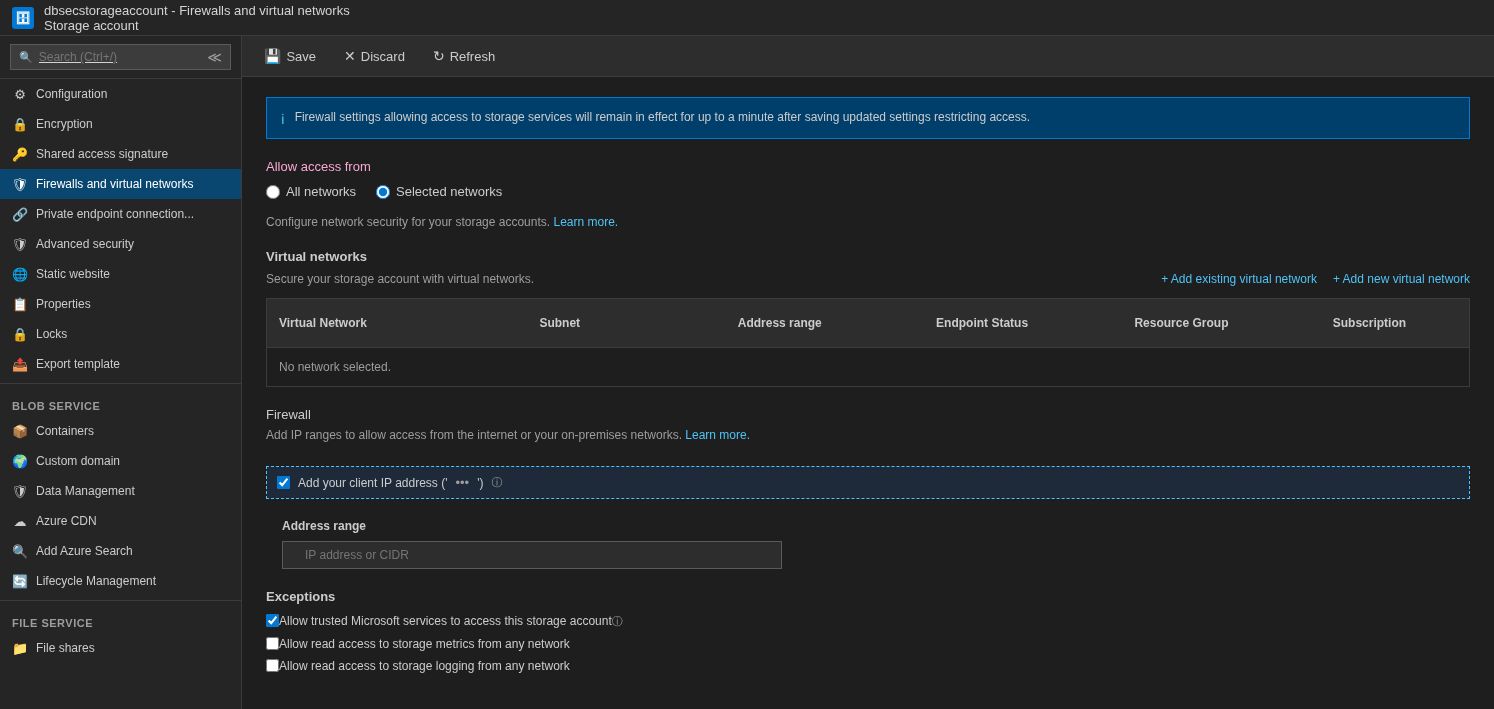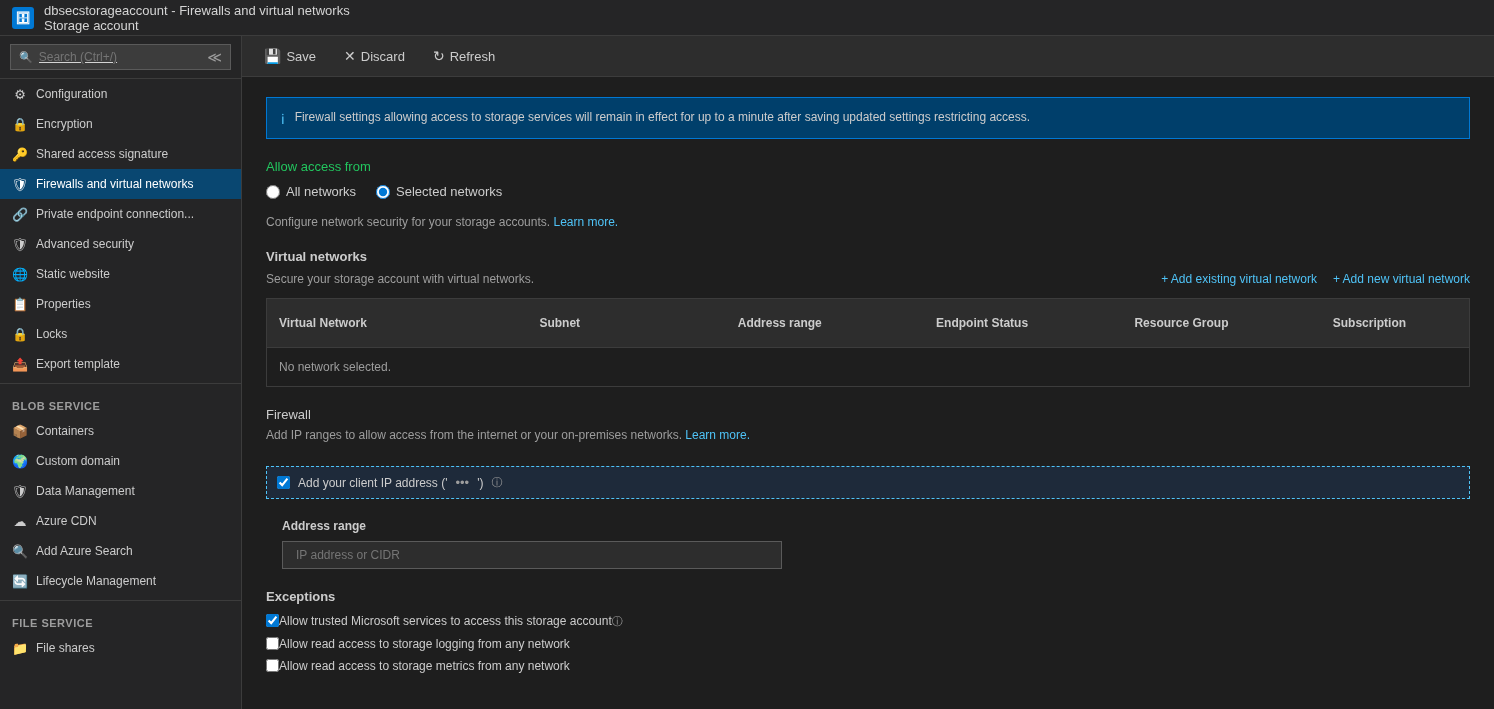--- a/index.html
+++ b/index.html
@@ -38,21 +38,21 @@
 
     
     .content-scroll { flex: 1; overflow-y: auto; padding: 20px 24px; }
 
     
     .info-banner { background: #003f6b; border: 1px solid #0078d4; padding: 10px 14px; display: flex; align-items: flex-start; gap: 10px; margin-bottom: 20px; }
     .info-banner .info-icon { color: #4fc3f7; font-size: 14px; margin-top: 1px; flex-shrink: 0; }
     .info-banner .info-text { color: #cccccc; font-size: 12px; line-height: 1.5; }
 
     
-    .section-title { font-size: 13px; color: #22c55e; margin-bottom: 10px; }
+    .section-title { font-size: 13px; color: #f9a8d4; margin-bottom: 10px; }
     .radio-group { display: flex; align-items: center; gap: 20px; margin-bottom: 16px; }
     .radio-option { display: flex; align-items: center; gap: 6px; cursor: pointer; }
     .radio-option input[type="radio"] { accent-color: #0078d4; width: 14px; height: 14px; }
     .radio-option label { color: #cccccc; font-size: 13px; cursor: pointer; }
 
     .configure-text { font-size: 12px; color: #9d9d9d; margin-bottom: 20px; }
     .configure-text a { color: #4fc3f7; text-decoration: none; }
 
     
     .vnet-header { margin-bottom: 8px; }
@@ -73,21 +73,21 @@
     .firewall-section p { font-size: 12px; color: #9d9d9d; margin-bottom: 24px; }
     .firewall-section p a { color: #4fc3f7; text-decoration: none; }
 
     .client-ip-row { display: flex; align-items: center; gap: 8px; padding: 8px 10px; border: 1px dashed #4fc3f7; background: #1e2a3a; margin-bottom: 12px; }
     .client-ip-row input[type="checkbox"] { accent-color: #0078d4; width: 13px; height: 13px; }
     .client-ip-row label { color: #cccccc; font-size: 12px; }
     .client-ip-row .info-circle { color: #9d9d9d; font-size: 11px; }
 
     .address-range-section { margin-bottom: 20px; }
     .address-range-section h4 { font-size: 12px; font-weight: 600; color: #cccccc; margin-bottom: 8px; padding-left: 16px; }
-    .address-range-input { width: 500px; margin-left: 16px; background: #2d2d2d; border: 1px solid #5a5a5a; color: #9d9d9d; padding: 6px 13px; font-size: 12px; outline: none; }
+    .address-range-input { width: 500px; margin-left: 16px; background: #2d2d2d; border: 1px solid #5a5a5a; color: #9d9d9d; padding: 6px 22px; font-size: 12px; outline: none; }
 
     
     .exceptions-section h3 { font-size: 13px; font-weight: 600; color: #cccccc; margin-bottom: 10px; }
     .exception-item { display: flex; align-items: flex-start; gap: 0; margin-bottom: 8px; }
     .exception-item input[type="checkbox"] { accent-color: #0078d4; width: 13px; height: 13px; }
     .exception-item label { color: #cccccc; font-size: 12px; }
     .exception-item .info-circle { color: #9d9d9d; font-size: 11px; }
 
     
     ::-webkit-scrollbar { width: 6px; }
@@ -285,24 +285,24 @@
       </div>
 
       <div class="exceptions-section">
         <h3>Exceptions</h3>
         <div class="exception-item">
           <input type="checkbox" id="trusted-ms" checked="" style="">
           <label for="trusted-ms">Allow trusted Microsoft services to access this storage account</label>
           <span class="info-circle">ⓘ</span>
         </div>
         <div class="exception-item">
+          <input type="checkbox" id="read-metrics" style="">
+          <label for="read-metrics">Allow read access to storage metrics from any network</label>
+        </div>
+        <div class="exception-item">
           <input type="checkbox" id="read-logging" style="">
           <label for="read-logging">Allow read access to storage logging from any network</label>
         </div>
-        <div class="exception-item">
-          <input type="checkbox" id="read-metrics" style="">
-          <label for="read-metrics">Allow read access to storage metrics from any network</label>
-        </div>
       </div>
 
     </div>
   </div>
 </div>
 
 </body></html>

